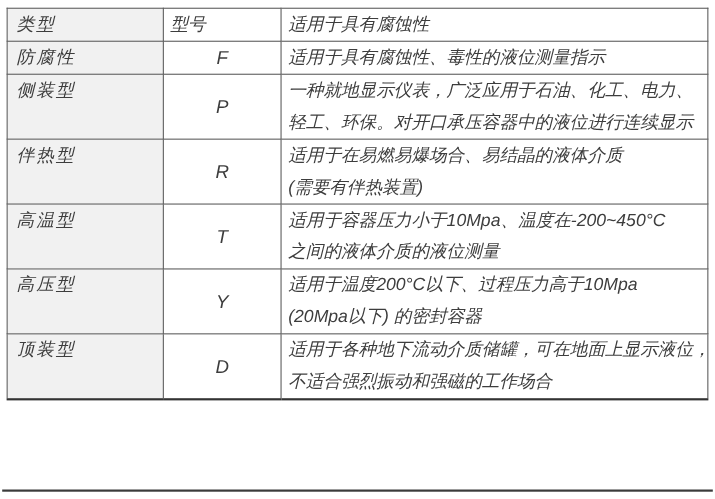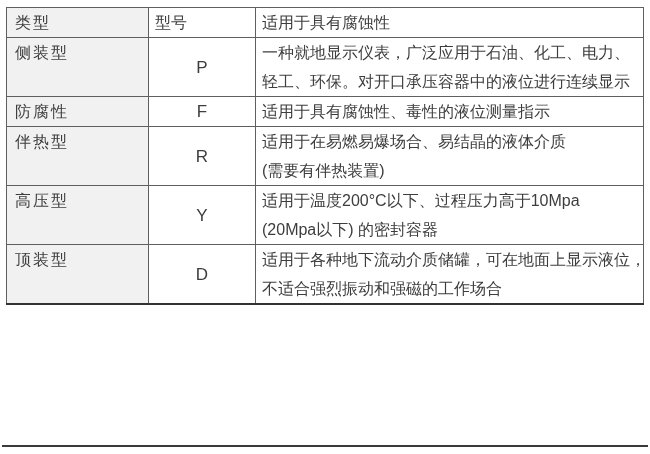--- a/index.html
+++ b/index.html
@@ -16,20 +16,21 @@
     overflow: hidden;
   }
   table.spec {
     position: absolute;
     left: 6px; top: 7px;
     width: 637px;
     border-collapse: collapse;
     table-layout: fixed;
     color: #3d3d3d;
     font-size: 16px;
+    font-style: italic;
   }
   .spec th, .spec td {
     border: 1px solid #5f5f5f;
     line-height: 29px;
     padding: 0 6px;
     font-weight: normal;
     overflow: hidden;
     white-space: nowrap;
   }
   .spec th { text-align: left; height: 30px; }
@@ -67,40 +68,48 @@
       <col style="width:107px">
       <col style="width:388px">
     </colgroup>
     <tbody>
       <tr>
         <th class="c-type">类型</th>
         <th class="c-model">型号</th>
         <th class="c-desc">适用于具有腐蚀性</th>
       </tr>
     <tr>
+          <td class="c-type">防腐性</td>
+          <td class="c-model">F</td>
+          <td class="c-desc">
+            <div class="desc-line">适用于具有腐蚀性、毒性的液位测量指示</div>
+          </td>
+        </tr>
+        <tr>
           <td class="c-type">侧装型</td>
           <td class="c-model">P</td>
           <td class="c-desc">
             <div class="desc-line">一种就地显示仪表，广泛应用于石油、化工、电力、</div>
             <div class="desc-line">轻工、环保。对开口承压容器中的液位进行连续显示</div>
           </td>
         </tr>
         <tr>
-          <td class="c-type">防腐性</td>
-          <td class="c-model">F</td>
-          <td class="c-desc">
-            <div class="desc-line">适用于具有腐蚀性、毒性的液位测量指示</div>
-          </td>
-        </tr>
-        <tr>
           <td class="c-type">伴热型</td>
           <td class="c-model">R</td>
           <td class="c-desc">
             <div class="desc-line">适用于在易燃易爆场合、易结晶的液体介质</div>
             <div class="desc-line">(需要有伴热装置)</div>
+          </td>
+        </tr>
+        <tr>
+          <td class="c-type">高温型</td>
+          <td class="c-model">T</td>
+          <td class="c-desc">
+            <div class="desc-line">适用于容器压力小于10Mpa、温度在-200~450°C</div>
+            <div class="desc-line">之间的液体介质的液位测量</div>
           </td>
         </tr>
         <tr>
           <td class="c-type">高压型</td>
           <td class="c-model">Y</td>
           <td class="c-desc">
             <div class="desc-line">适用于温度200°C以下、过程压力高于10Mpa</div>
             <div class="desc-line">(20Mpa以下) 的密封容器</div>
           </td>
         </tr>

